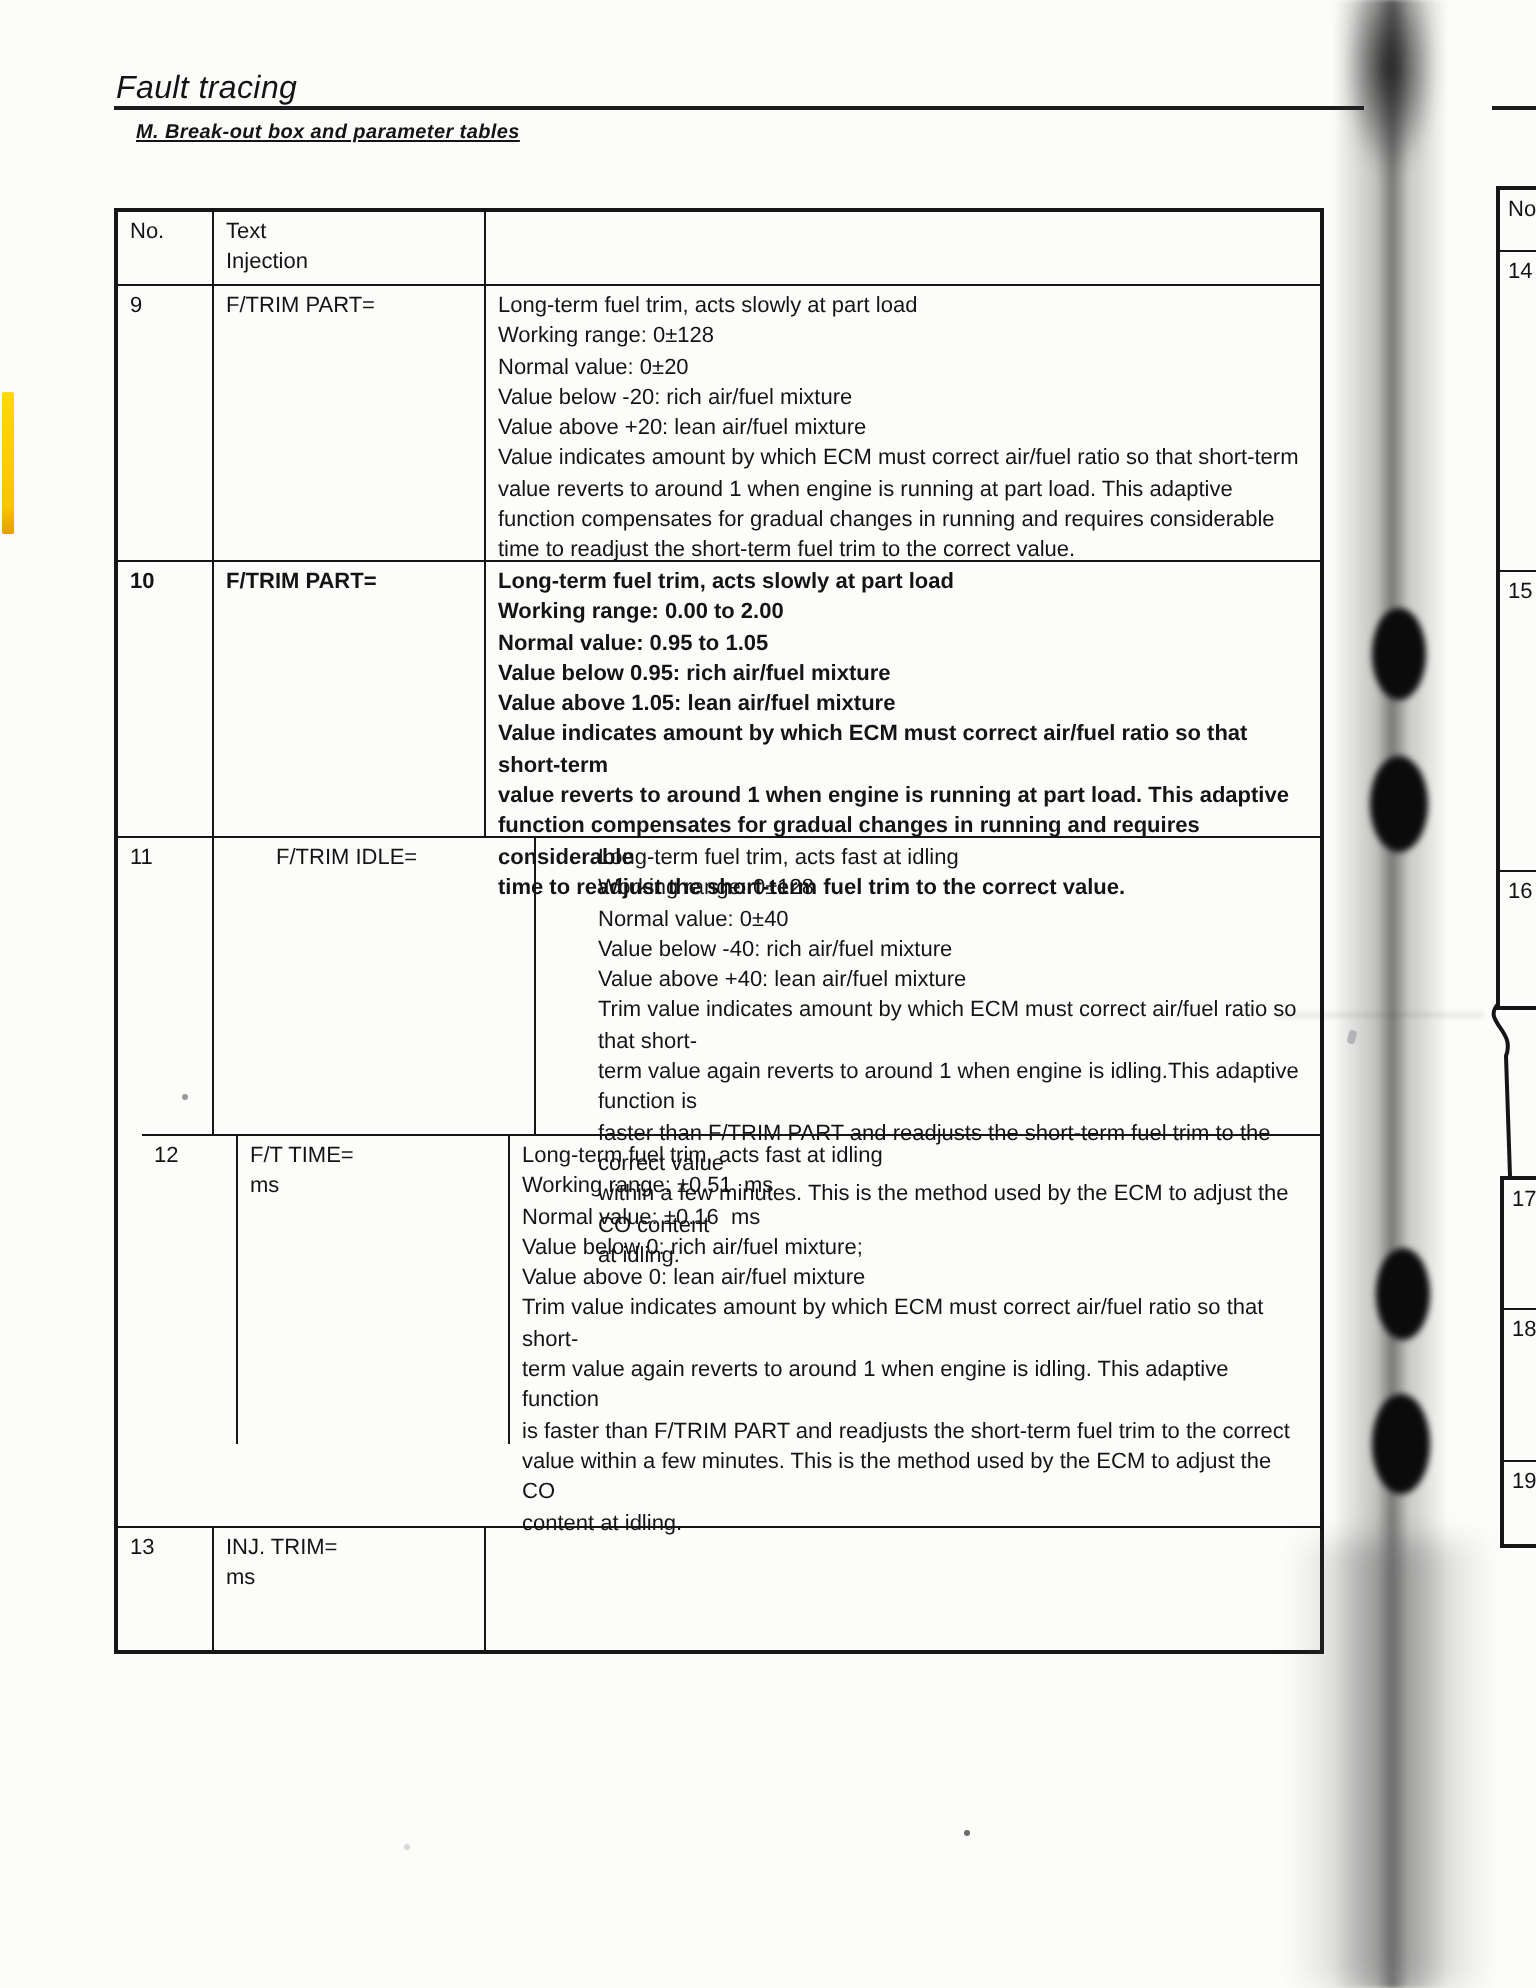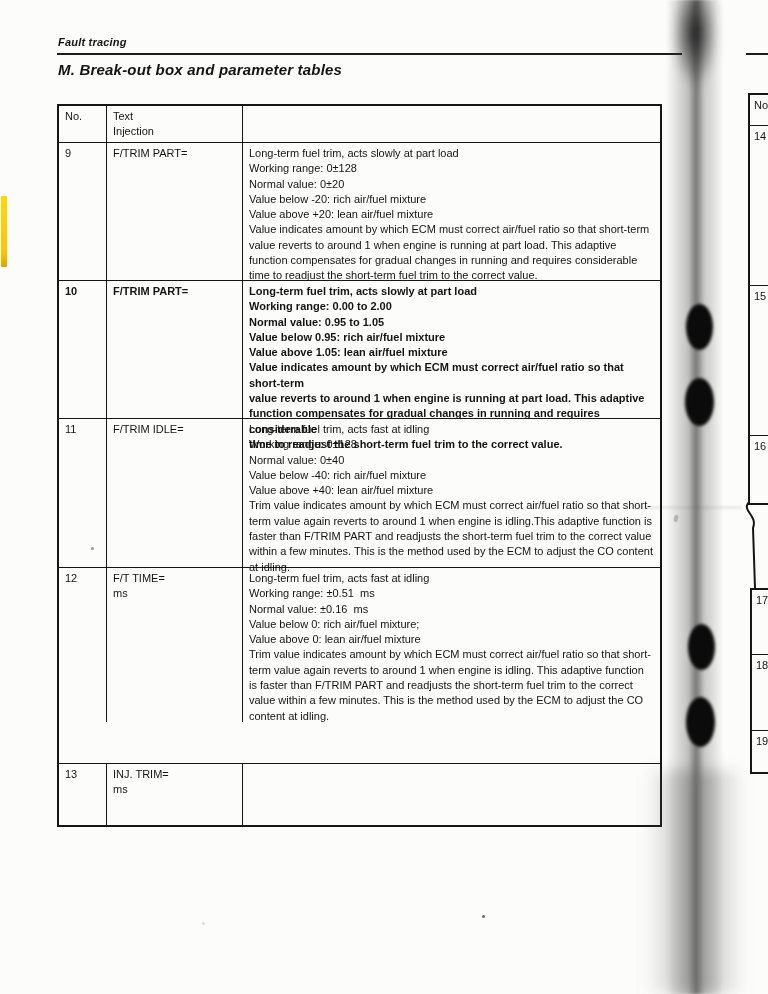--- a/index.html
+++ b/index.html
@@ -3,36 +3,36 @@
 <meta charset="utf-8">
 <style>
   html,body{margin:0;padding:0;background:#ffffff;}
   .scan{
     position:relative;width:768px;height:994px;overflow:hidden;
     background:#fcfcfa;
     font-family:"Liberation Sans","DejaVu Sans",sans-serif;
     color:#141414;
   }
   
-  .hdr1{position:absolute;left:58px;top:36px;font-size:11px;font-weight:bold;font-style:italic;letter-spacing:.2px;}
+  .hdr1{position:absolute;left:58px;top:36px;font-size:16px;font-weight:normal;font-style:italic;letter-spacing:.2px;}
   .hdr-rule{position:absolute;left:57px;top:53px;width:625px;height:2px;background:#1c1c1c;}
-  .hdr2{position:absolute;left:58px;top:61px;font-size:15px;font-weight:bold;font-style:italic;letter-spacing:.2px;}
+  .hdr2{position:absolute;left:68px;top:61px;font-size:10px;font-weight:bold;font-style:italic;letter-spacing:.2px;text-decoration:underline;}
   
   .mtable{
     position:absolute;left:57px;top:104px;width:605px;
     border:2px solid #161616;box-sizing:border-box;background:#fcfcfa;
   }
   .t-row{display:flex;box-sizing:border-box;}
   .t-row + .t-row{border-top:1.5px solid #161616;}
   .c-no{width:48px;flex:none;border-right:1.5px solid #161616;padding:3px 4px 0 6px;box-sizing:border-box;}
   .c-text{width:136px;flex:none;border-right:1.5px solid #161616;padding:3px 4px 0 6px;box-sizing:border-box;}
   .c-remarks{flex:1;padding:3px 6px 0 6px;box-sizing:border-box;}
   .mtable .cell-txt{font-size:11px;line-height:15.3px;white-space:pre-wrap;}
   .h-hdr{height:36px;} .h-r9{height:138px;} .h-r10{height:138px;font-weight:bold;}
-  .h-r11{height:149px;} .h-r12{height:155px;} .h-r13{height:62px;margin-top:41px;}
+  .h-r11{height:149px;gap:25px;} .h-r12{height:155px;margin-left:12px;} .h-r13{height:62px;margin-top:41px;}
   
   .f-rule{position:absolute;left:746px;top:53px;width:22px;height:2px;background:#1c1c1c;}
   .ftableA{position:absolute;left:748px;top:93px;width:24px;height:412px;border:2px solid #161616;border-right:none;box-sizing:border-box;}
   .ftableB{position:absolute;left:750px;top:588px;width:22px;height:186px;border:2px solid #161616;border-right:none;box-sizing:border-box;}
   .f-cell{box-sizing:border-box;padding:3px 0 0 4px;font-size:11px;line-height:15px;}
   .f-cell + .f-cell{border-top:1.5px solid #161616;}
   .fa-hdr{height:30px;} .fa-14{height:160px;} .fa-15{height:150px;} .fa-16{height:66px;}
   .fb-17{height:64px;} .fb-18{height:76px;} .fb-19{height:44px;}
   .notch-svg{position:absolute;left:736px;top:501px;}
   

